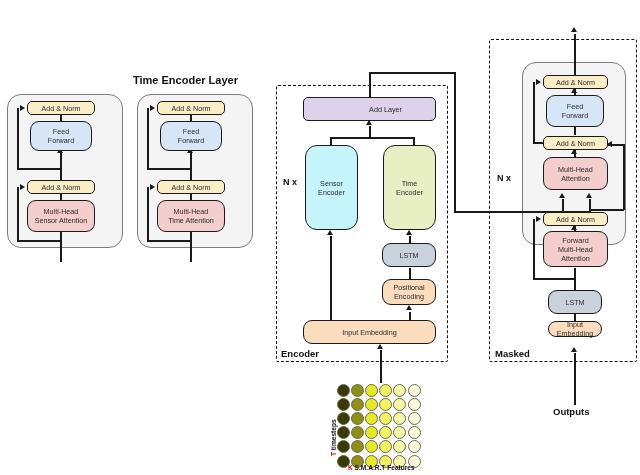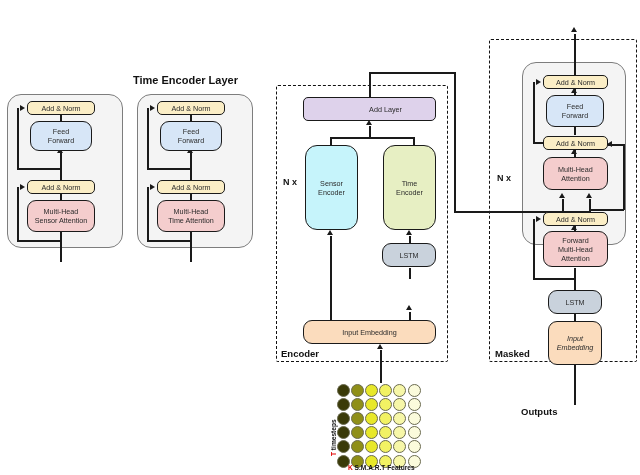--- a/index.html
+++ b/index.html
@@ -198,20 +198,22 @@
   <div class="ln lnv" style="left:330px;top:236px;height:84px;"></div>
   <div class="arw up" style="left:327px;top:230px;"></div>
 
   <div class="ln lnv" style="left:409px;top:236px;height:8px;"></div>
   <div class="arw up" style="left:406px;top:230px;"></div>
 
   <div class="box round c-lstm" style="left:382px;top:243px;width:54px;height:24px;">LSTM</div>
 
   <div class="ln lnv" style="left:409px;top:268px;height:11px;"></div>
 
+  <div class="box round c-posenc" style="left:382px;top:279px;width:54px;height:26px;">Positional
+Encoding</div>
 
   <div class="ln lnv" style="left:409px;top:312px;height:10px;"></div>
   <div class="arw up" style="left:406px;top:305px;"></div>
 
   <div class="box round c-embed" style="left:303px;top:320px;width:133px;height:24px;">Input Embedding</div>
 
   <div class="ln lnv" style="left:380px;top:350px;height:33px;"></div>
   <div class="arw up" style="left:377px;top:344px;"></div>
 
   <div class="ln lnv" style="left:369px;top:72px;height:0px;"></div>
@@ -276,27 +278,27 @@
   <div class="ln lnh" style="left:533px;top:278px;width:41px;"></div>
   <div class="arw rt" style="left:536px;top:215.5px;"></div>
 
   <div class="ln lnv" style="left:574px;top:268px;height:25px;"></div>
   <div class="arw up" style="left:571px;top:262px;"></div>
 
   <div class="box round c-lstm" style="left:548px;top:290px;width:54px;height:24px;">LSTM</div>
 
   <div class="ln lnv" style="left:574px;top:314px;height:8px;"></div>
 
-  <div class="box round c-embed" style="left:548px;top:321px;width:54px;height:44px;font-style:italic;">Input
+  <div class="box round c-embed" style="left:548px;top:321px;width:54px;height:16px;">Input
 Embedding</div>
 
   <div class="ln lnv" style="left:574px;top:353px;height:52px;"></div>
   <div class="arw up" style="left:571px;top:347px;"></div>
 
-  <div class="blocklabel" style="left:520px;top:406px;">Outputs</div>
+  <div class="blocklabel" style="left:552px;top:406px;">Outputs</div>
 
   <div id="matrix" style="left:336px;top:383px;">
       <div class="mrow">
         <div class="dot" style="background: rgb(58, 58, 8);"></div>
         <div class="dot" style="background: rgb(143, 143, 24);"></div>
         <div class="dot" style="background: rgb(232, 232, 42);"></div>
         <div class="dot" style="background: rgb(242, 242, 99);"></div>
         <div class="dot" style="background: rgb(247, 247, 168);"></div>
         <div class="dot" style="background: rgb(251, 251, 220);"></div>
       </div>

